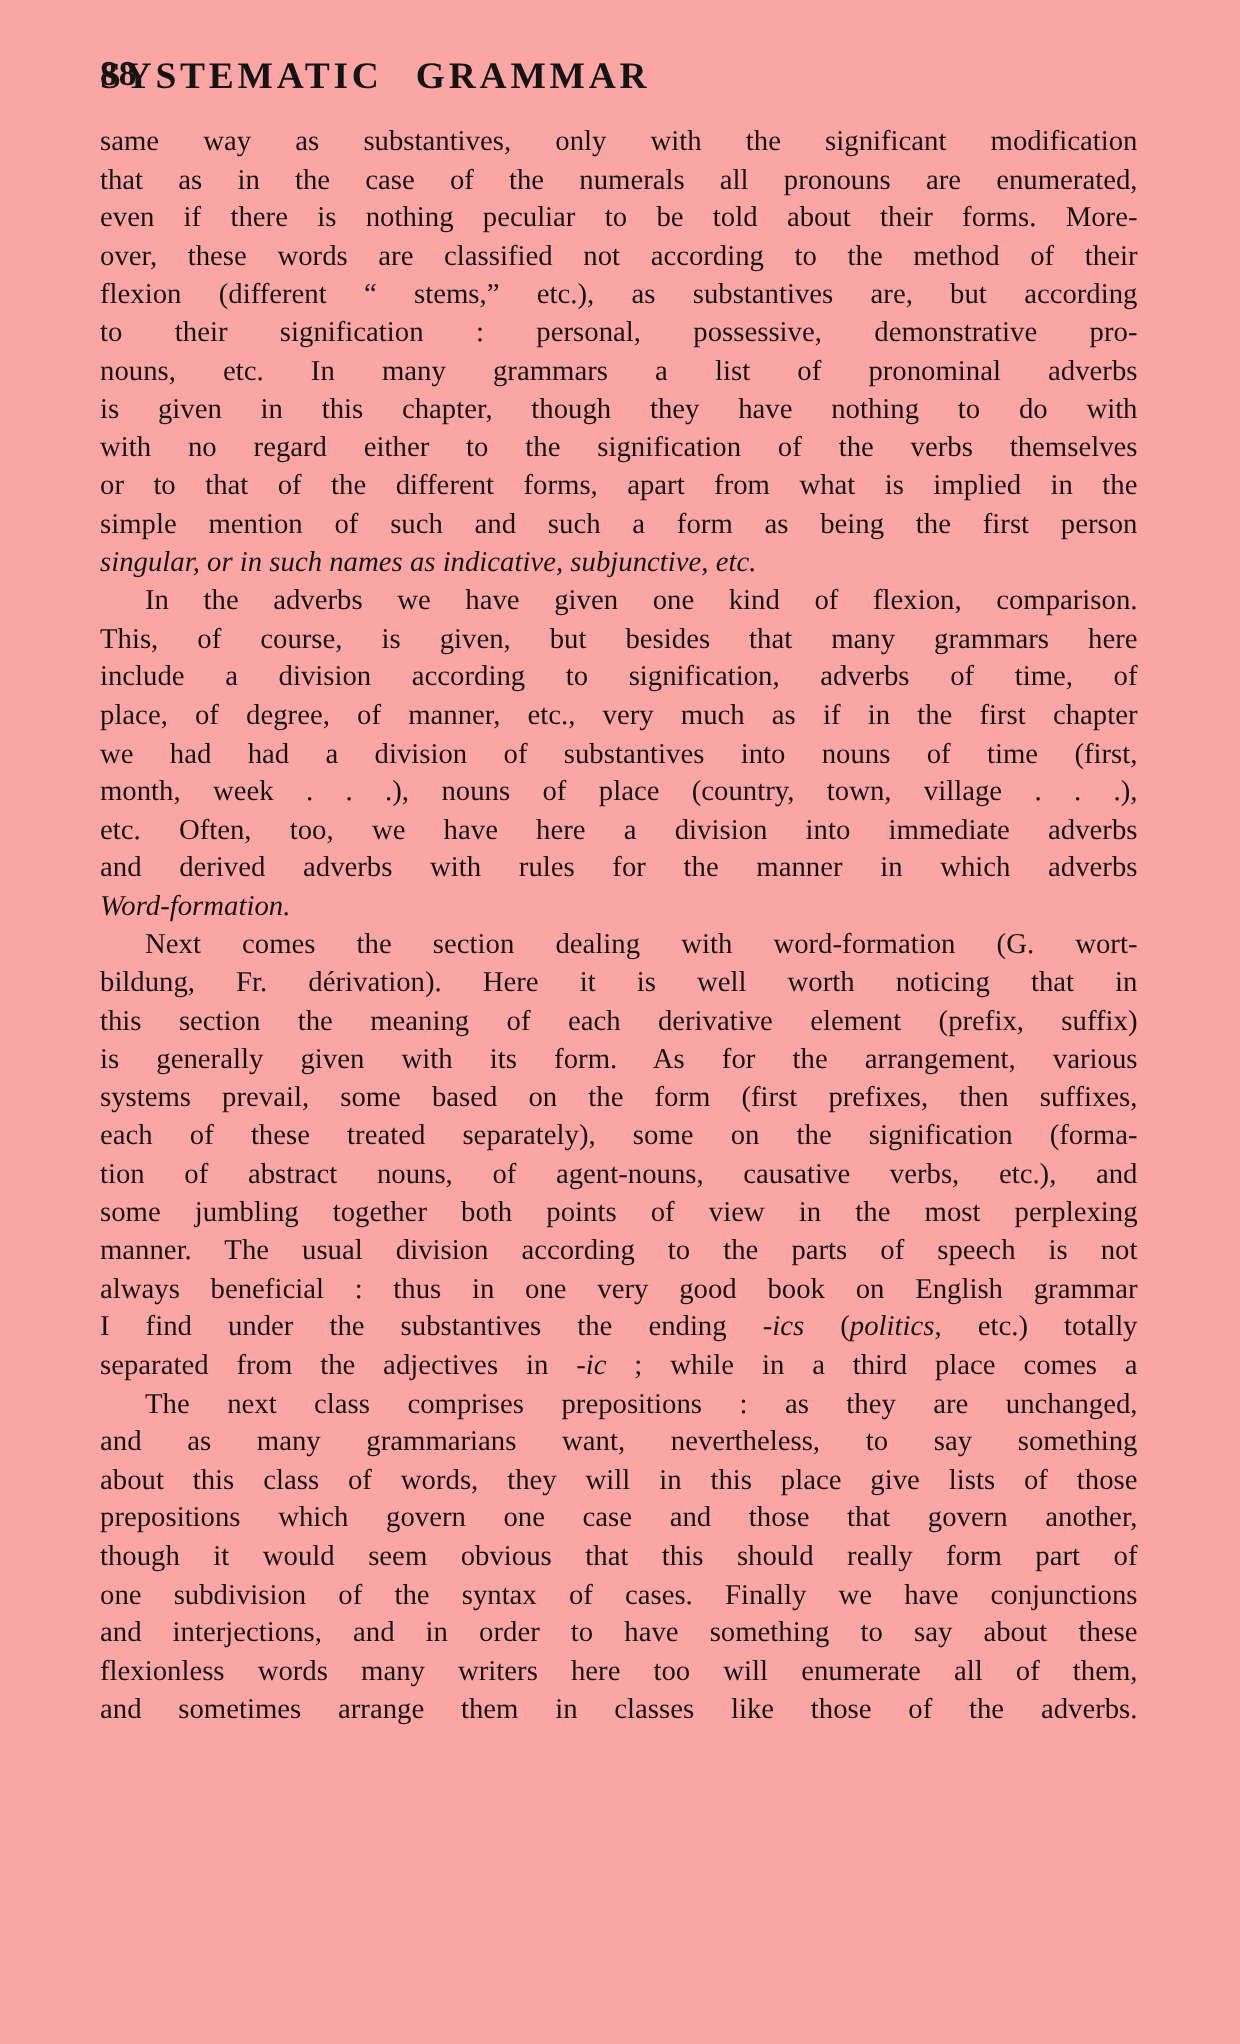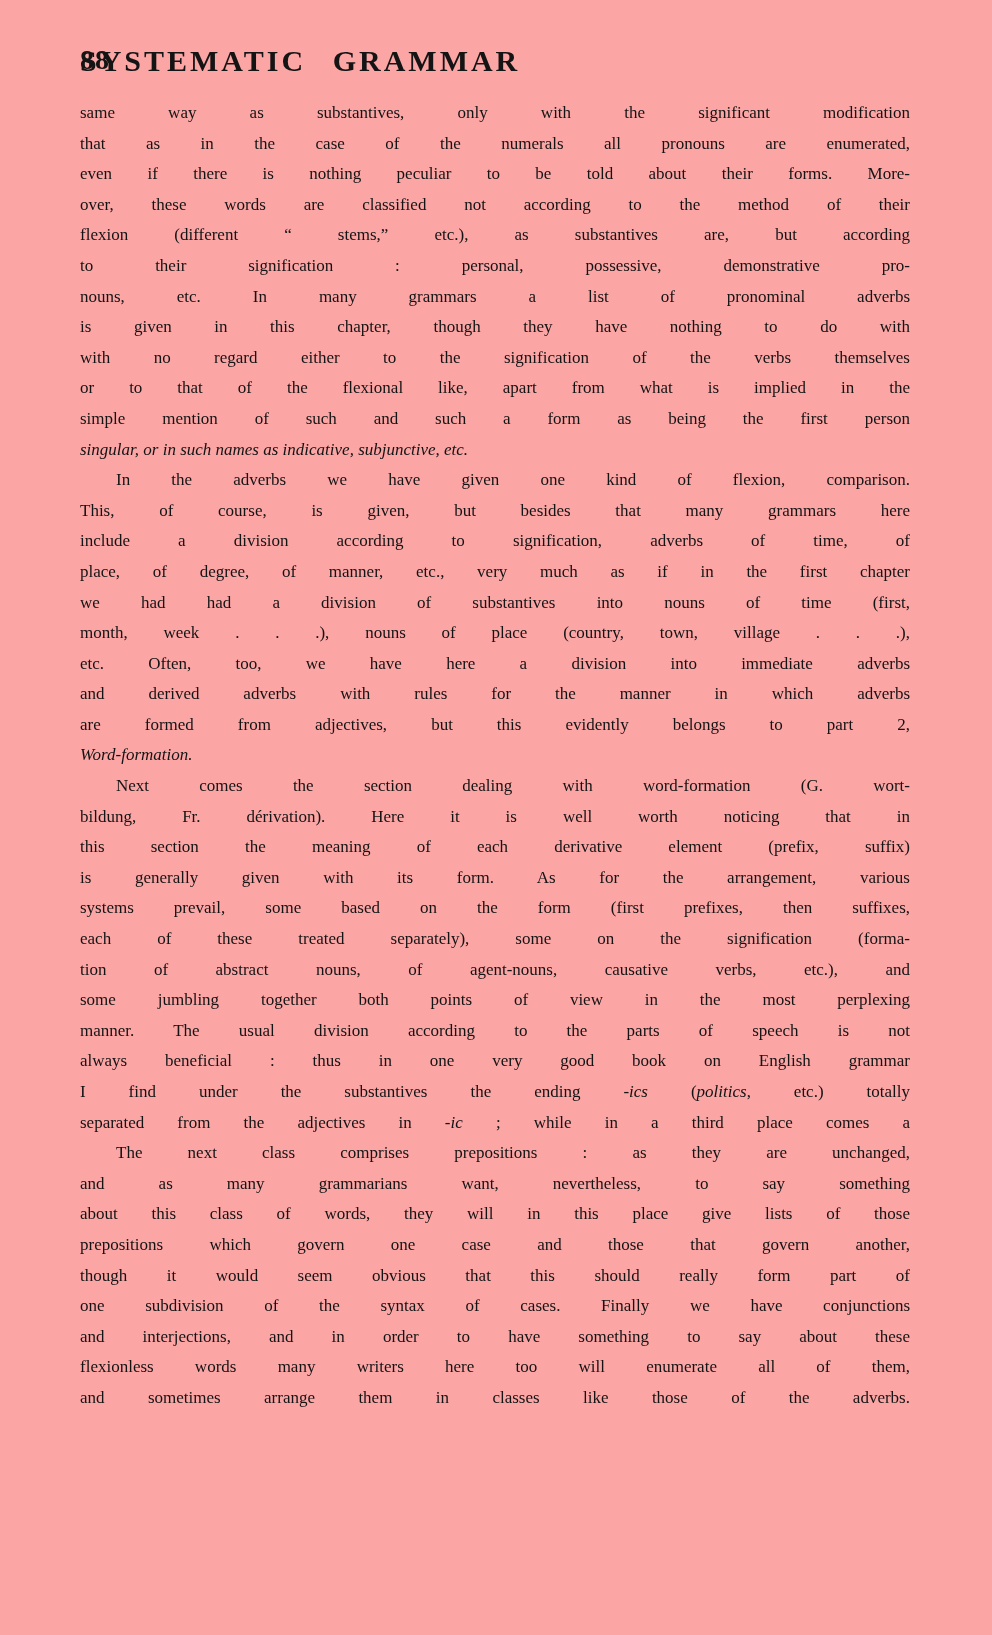--- a/index.html
+++ b/index.html
@@ -44,21 +44,21 @@
     word-spacing: 16px;
     white-space: nowrap;
   }
   .text-block {
     width: 830px;
   }
   .paragraph {
     margin: 0;
   }
   .line {
-    font-size: 17px;
+    font-size: 23px;
     line-height: 30.6px;
     text-align: justify;
     text-align-last: justify;
     white-space: normal;
   }
   .line.last {
     text-align-last: left;
     font-style: italic;
   }
   .line.indent {
@@ -82,34 +82,33 @@
         <div class="line">that as in the case of the numerals all pronouns are enumerated,</div>
         <div class="line">even if there is nothing peculiar to be told about their forms.  More-</div>
         <div class="line">over, these words are classified not according to the method of their</div>
         <div class="line">flexion (different “ stems,” etc.), as substantives are, but according</div>
         <div class="line">to their signification :  personal, possessive, demonstrative pro-</div>
         <div class="line">nouns, etc.  In many grammars a list of pronominal adverbs</div>
         <div class="line">is given in this chapter, though they have nothing to do with</div>
       </div>
       <div class="paragraph">
         <div class="line">with no regard either to the signification of the verbs themselves</div>
-        <div class="line">or to that of the flexional like, apart from what is implied in the</div>
+        <div class="line">or to that of the different forms, apart from what is implied in the</div>
         <div class="line">simple mention of such and such a form as being the first person</div>
         <div class="line last">singular, or in such names as indicative, subjunctive, etc.</div>
       </div>
       <div class="paragraph">
         <div class="line indent">In the adverbs we have given one kind of flexion, comparison.</div>
         <div class="line">This, of course, is given, but besides that many grammars here</div>
         <div class="line">include a division according to signification, adverbs of time, of</div>
         <div class="line">place, of degree, of manner, etc., very much as if in the first chapter</div>
         <div class="line">we had had a division of substantives into nouns of time (first,</div>
         <div class="line">month, week . . .), nouns of place (country, town, village . . .),</div>
         <div class="line">etc.  Often, too, we have here a division into immediate adverbs</div>
         <div class="line">and derived adverbs with rules for the manner in which adverbs</div>
-        <div class="line">are formed from adjectives, but this evidently belongs to part 2,</div>
         <div class="line last">Word-formation.</div>
       </div>
       <div class="paragraph">
         <div class="line indent">Next comes the section dealing with word-formation (G. wort-</div>
         <div class="line">bildung, Fr. dérivation).  Here it is well worth noticing that in</div>
         <div class="line">this section the meaning of each derivative element (prefix, suffix)</div>
         <div class="line">is generally given with its form.  As for the arrangement, various</div>
         <div class="line">systems prevail, some based on the form (first prefixes, then suffixes,</div>
         <div class="line">each of these treated separately), some on the signification (forma-</div>
         <div class="line">tion of abstract nouns, of agent-nouns, causative verbs, etc.), and</div>

